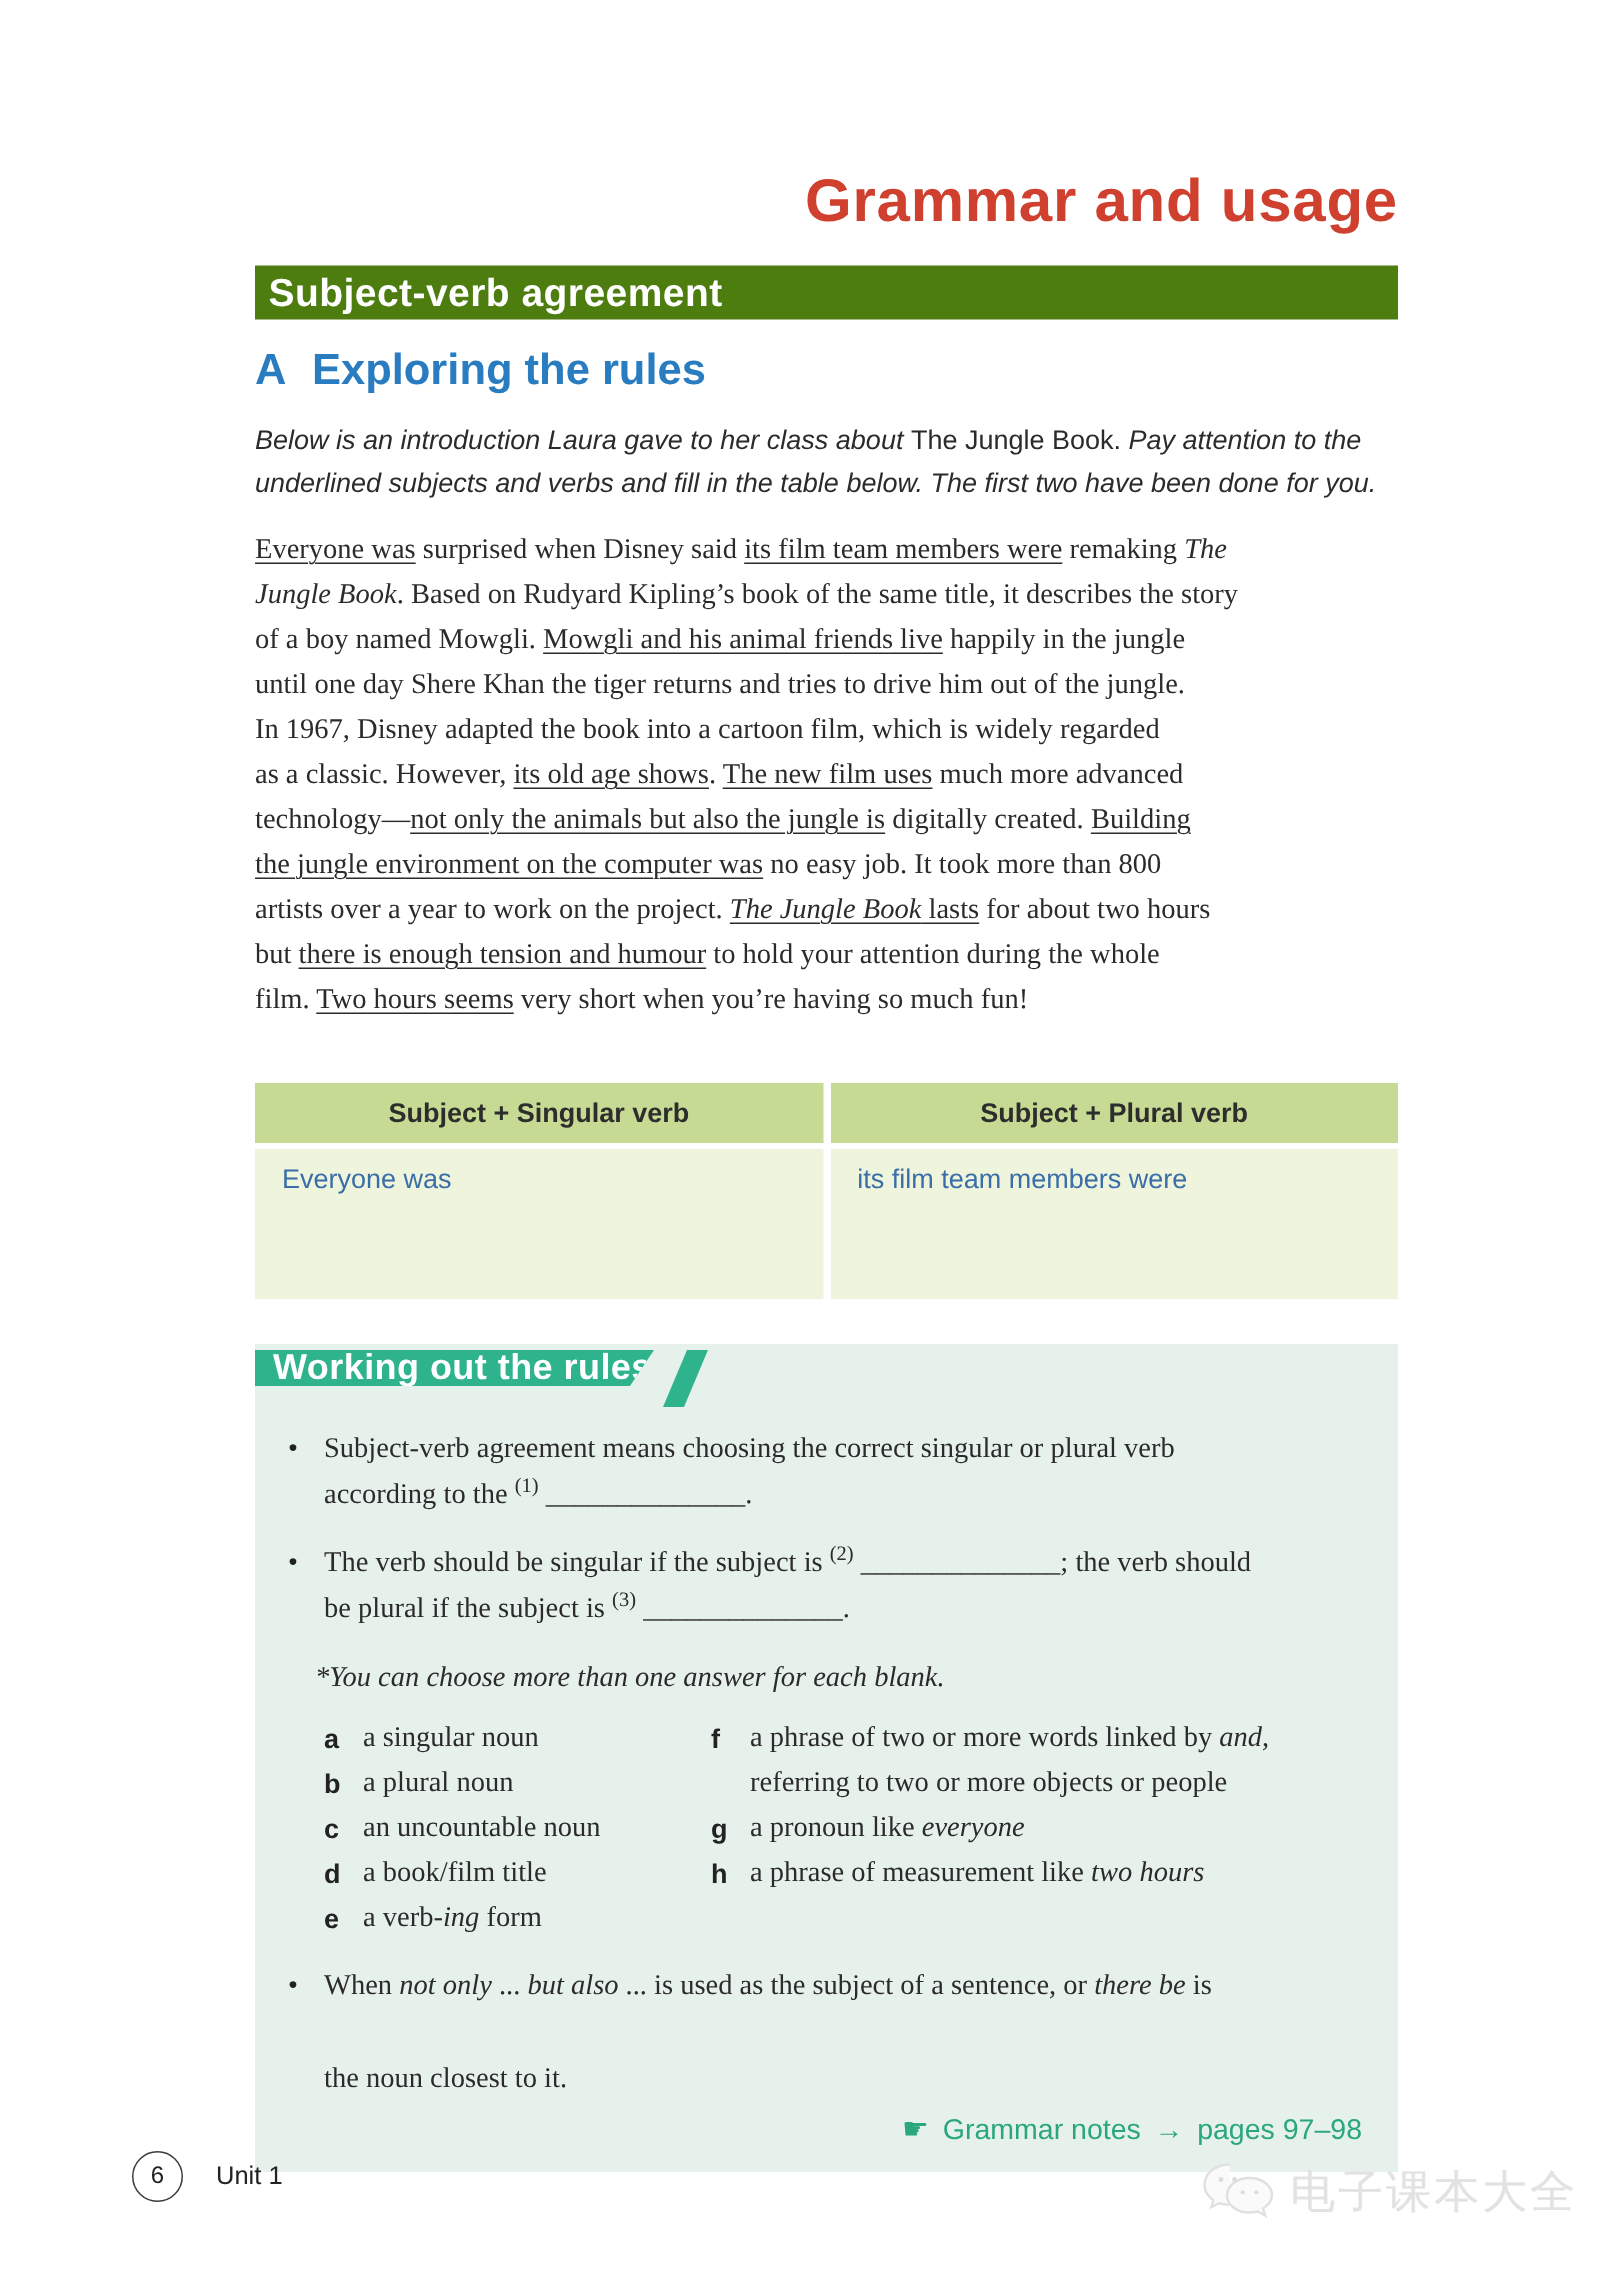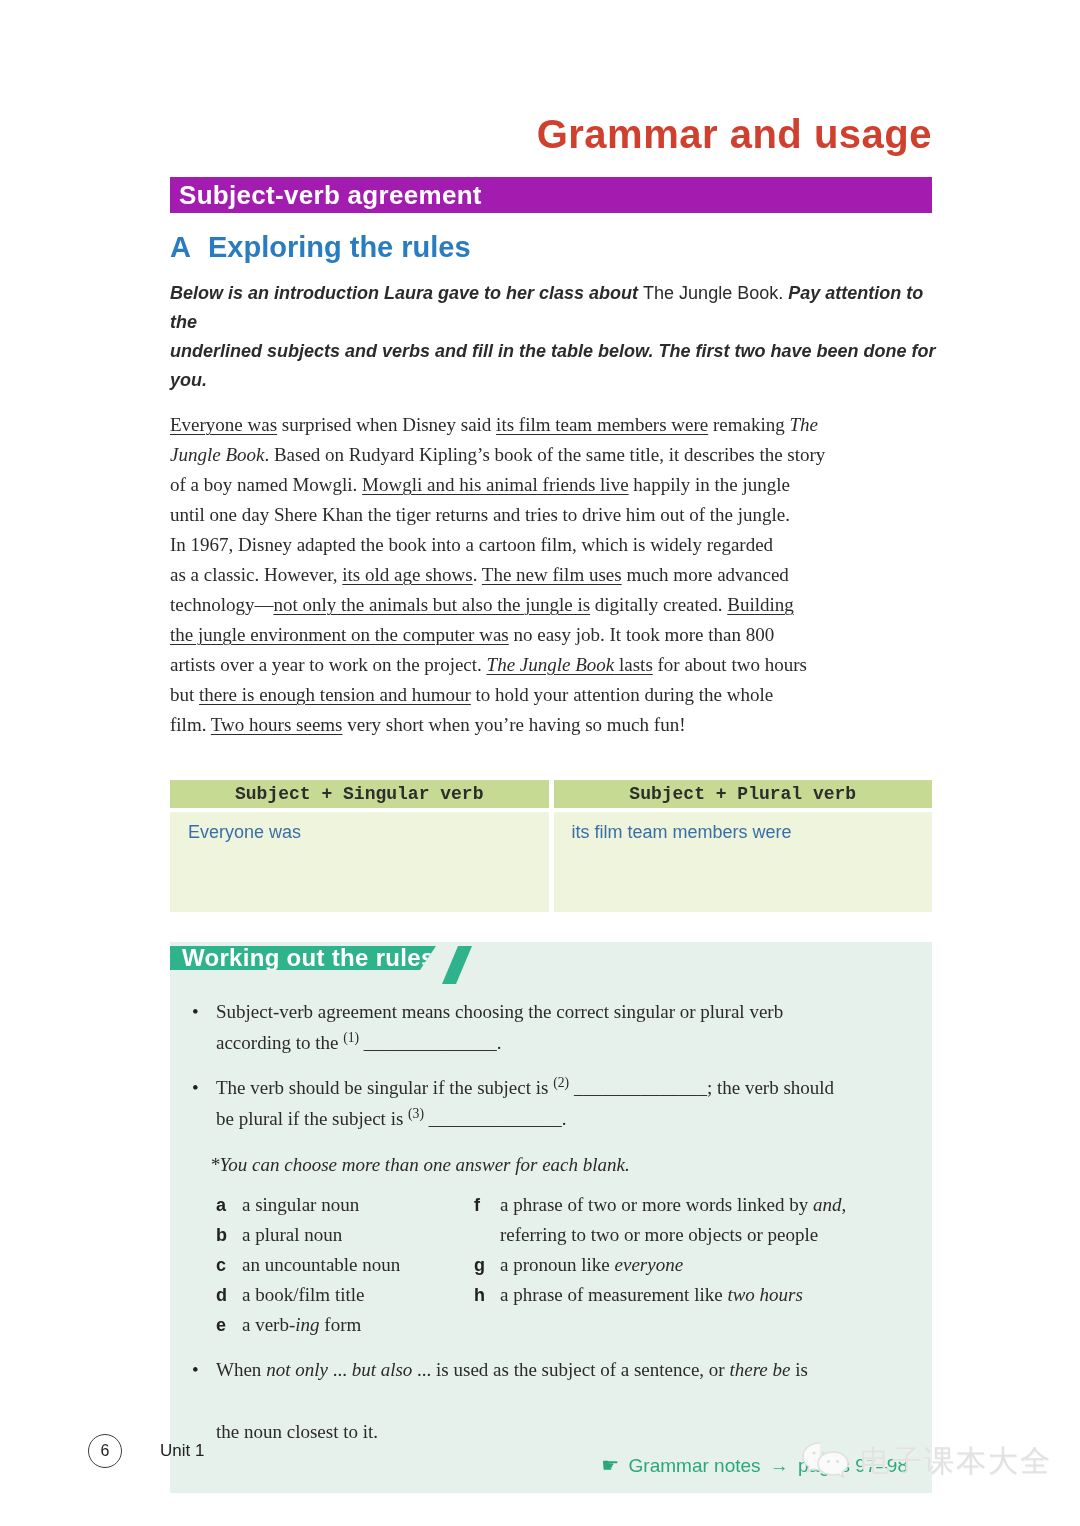--- a/index.html
+++ b/index.html
@@ -2,40 +2,40 @@
 <html><head>
 <meta charset="utf-8">
 <style>
   html,body{margin:0;padding:0;background:#ffffff;}
   .page{position:relative;width:1080px;height:1526px;background:#ffffff;overflow:hidden;
         font-family:"Liberation Serif", serif;color:#262626;}
   .content{position:absolute;left:170px;top:0;width:762px;}
 
   h1.title{margin:112px 0 0 0;font-family:"Liberation Sans", sans-serif;font-weight:bold;
            font-size:40px;color:#d0402f;letter-spacing:0.5px;text-align:right;}
-  .orange-bar{margin-top:20px;background:#a21caf;height:36px;display:flex;align-items:center;}
+  .orange-bar{margin-top:20px;background:#4d7c0f;height:36px;display:flex;align-items:center;}
   .orange-bar span{font-family:"Liberation Sans", sans-serif;font-weight:bold;font-size:26px;
                    color:#ffffff;padding-left:9px;letter-spacing:0.3px;}
   h2.subsection{margin:18px 0 0 0;font-family:"Liberation Sans", sans-serif;font-weight:bold;
                 font-size:29px;color:#2a7cc0;}
   h2.subsection .letter{margin-right:17px;}
 
   .intro{margin:15px 0 0 0;font-family:"Liberation Sans", sans-serif;font-size:18px;
          line-height:29px;color:#2b2b2b;width:768px;}
-  .intro .it{font-style:italic;font-weight:bold;}
+  .intro .it{font-style:italic;}
 
   .passage{margin:15px 0 0 0;font-size:19px;line-height:30px;color:#2b2b2b;width:760px;}
 
   .it{font-style:italic;}
   .ul{text-decoration:underline;text-underline-offset:3px;text-decoration-thickness:1px;}
   sup.sup{font-size:0.72em;line-height:0;}
 
   .svtable{margin-top:40px;display:grid;grid-template-columns:1fr 1fr;gap:4px 5px;}
-  .svtable .th{background:#c6da93;height:28px;display:flex;align-items:center;justify-content:center;
-               font-family:Liberation Mono, monospace;font-weight:bold;font-size:18px;color:#2d2d2d;}
+  .svtable .th{background:#c6da93;height:40px;display:flex;align-items:center;justify-content:center;
+               font-family:Liberation Sans, sans-serif;font-weight:bold;font-size:18px;color:#2d2d2d;}
   .svtable .td{background:#eff5dc;height:100px;padding:10px 18px;box-sizing:border-box;
                font-family:"Liberation Sans", sans-serif;font-size:18px;color:#3a6ea8;}
 
   .workbox{position:relative;margin-top:30px;background:#e7f1eb;padding:54px 18px 16px 22px;box-sizing:border-box;width:762px;}
   .tab{position:absolute;top:4px;left:0;width:266px;height:24px;background:#2fb38c;
        clip-path:polygon(0 0,100% 0,calc(100% - 16px) 100%,0 100%);
        display:flex;align-items:center;}
   .tab span{font-family:"Liberation Sans", sans-serif;font-weight:bold;font-size:24px;color:#ffffff;
             padding-left:12px;letter-spacing:0.3px;}
   .tab-sliver{position:absolute;top:4px;left:272px;width:30px;height:38px;background:#2fb38c;
@@ -61,21 +61,21 @@
 
   .notes-link{margin-top:6px;text-align:right;font-family:"Liberation Sans", sans-serif;
               font-size:19px;color:#2aa77d;padding-right:6px;}
   .notes-link span{margin-left:4px;}
   .notes-link .hand{font-size:20px;}
 
   .footer{position:absolute;left:88px;top:1434px;display:flex;align-items:center;}
   .page-circle{width:32px;height:32px;border:1.5px solid #3d3d3d;border-radius:50%;
                display:flex;align-items:center;justify-content:center;
                font-family:"Liberation Sans", sans-serif;font-size:16px;color:#222;}
-  .unit-label{margin-left:38px;font-family:"Liberation Sans", sans-serif;font-size:17px;color:#222;}
+  .unit-label{margin-left:22px;font-family:"Liberation Sans", sans-serif;font-size:17px;color:#222;}
 
   .watermark{position:absolute;right:28px;top:1440px;display:flex;align-items:center;opacity:1;}
   .watermark svg{margin-right:8px;}
   .watermark .wm-text{font-family:"Liberation Sans", sans-serif;font-size:30px;color:#e2e2e2;
                       letter-spacing:2px;text-shadow:0.5px 0.5px 0 #f2f2f2;}
 </style>
 </head>
 <body>
 
 <div class="page">

